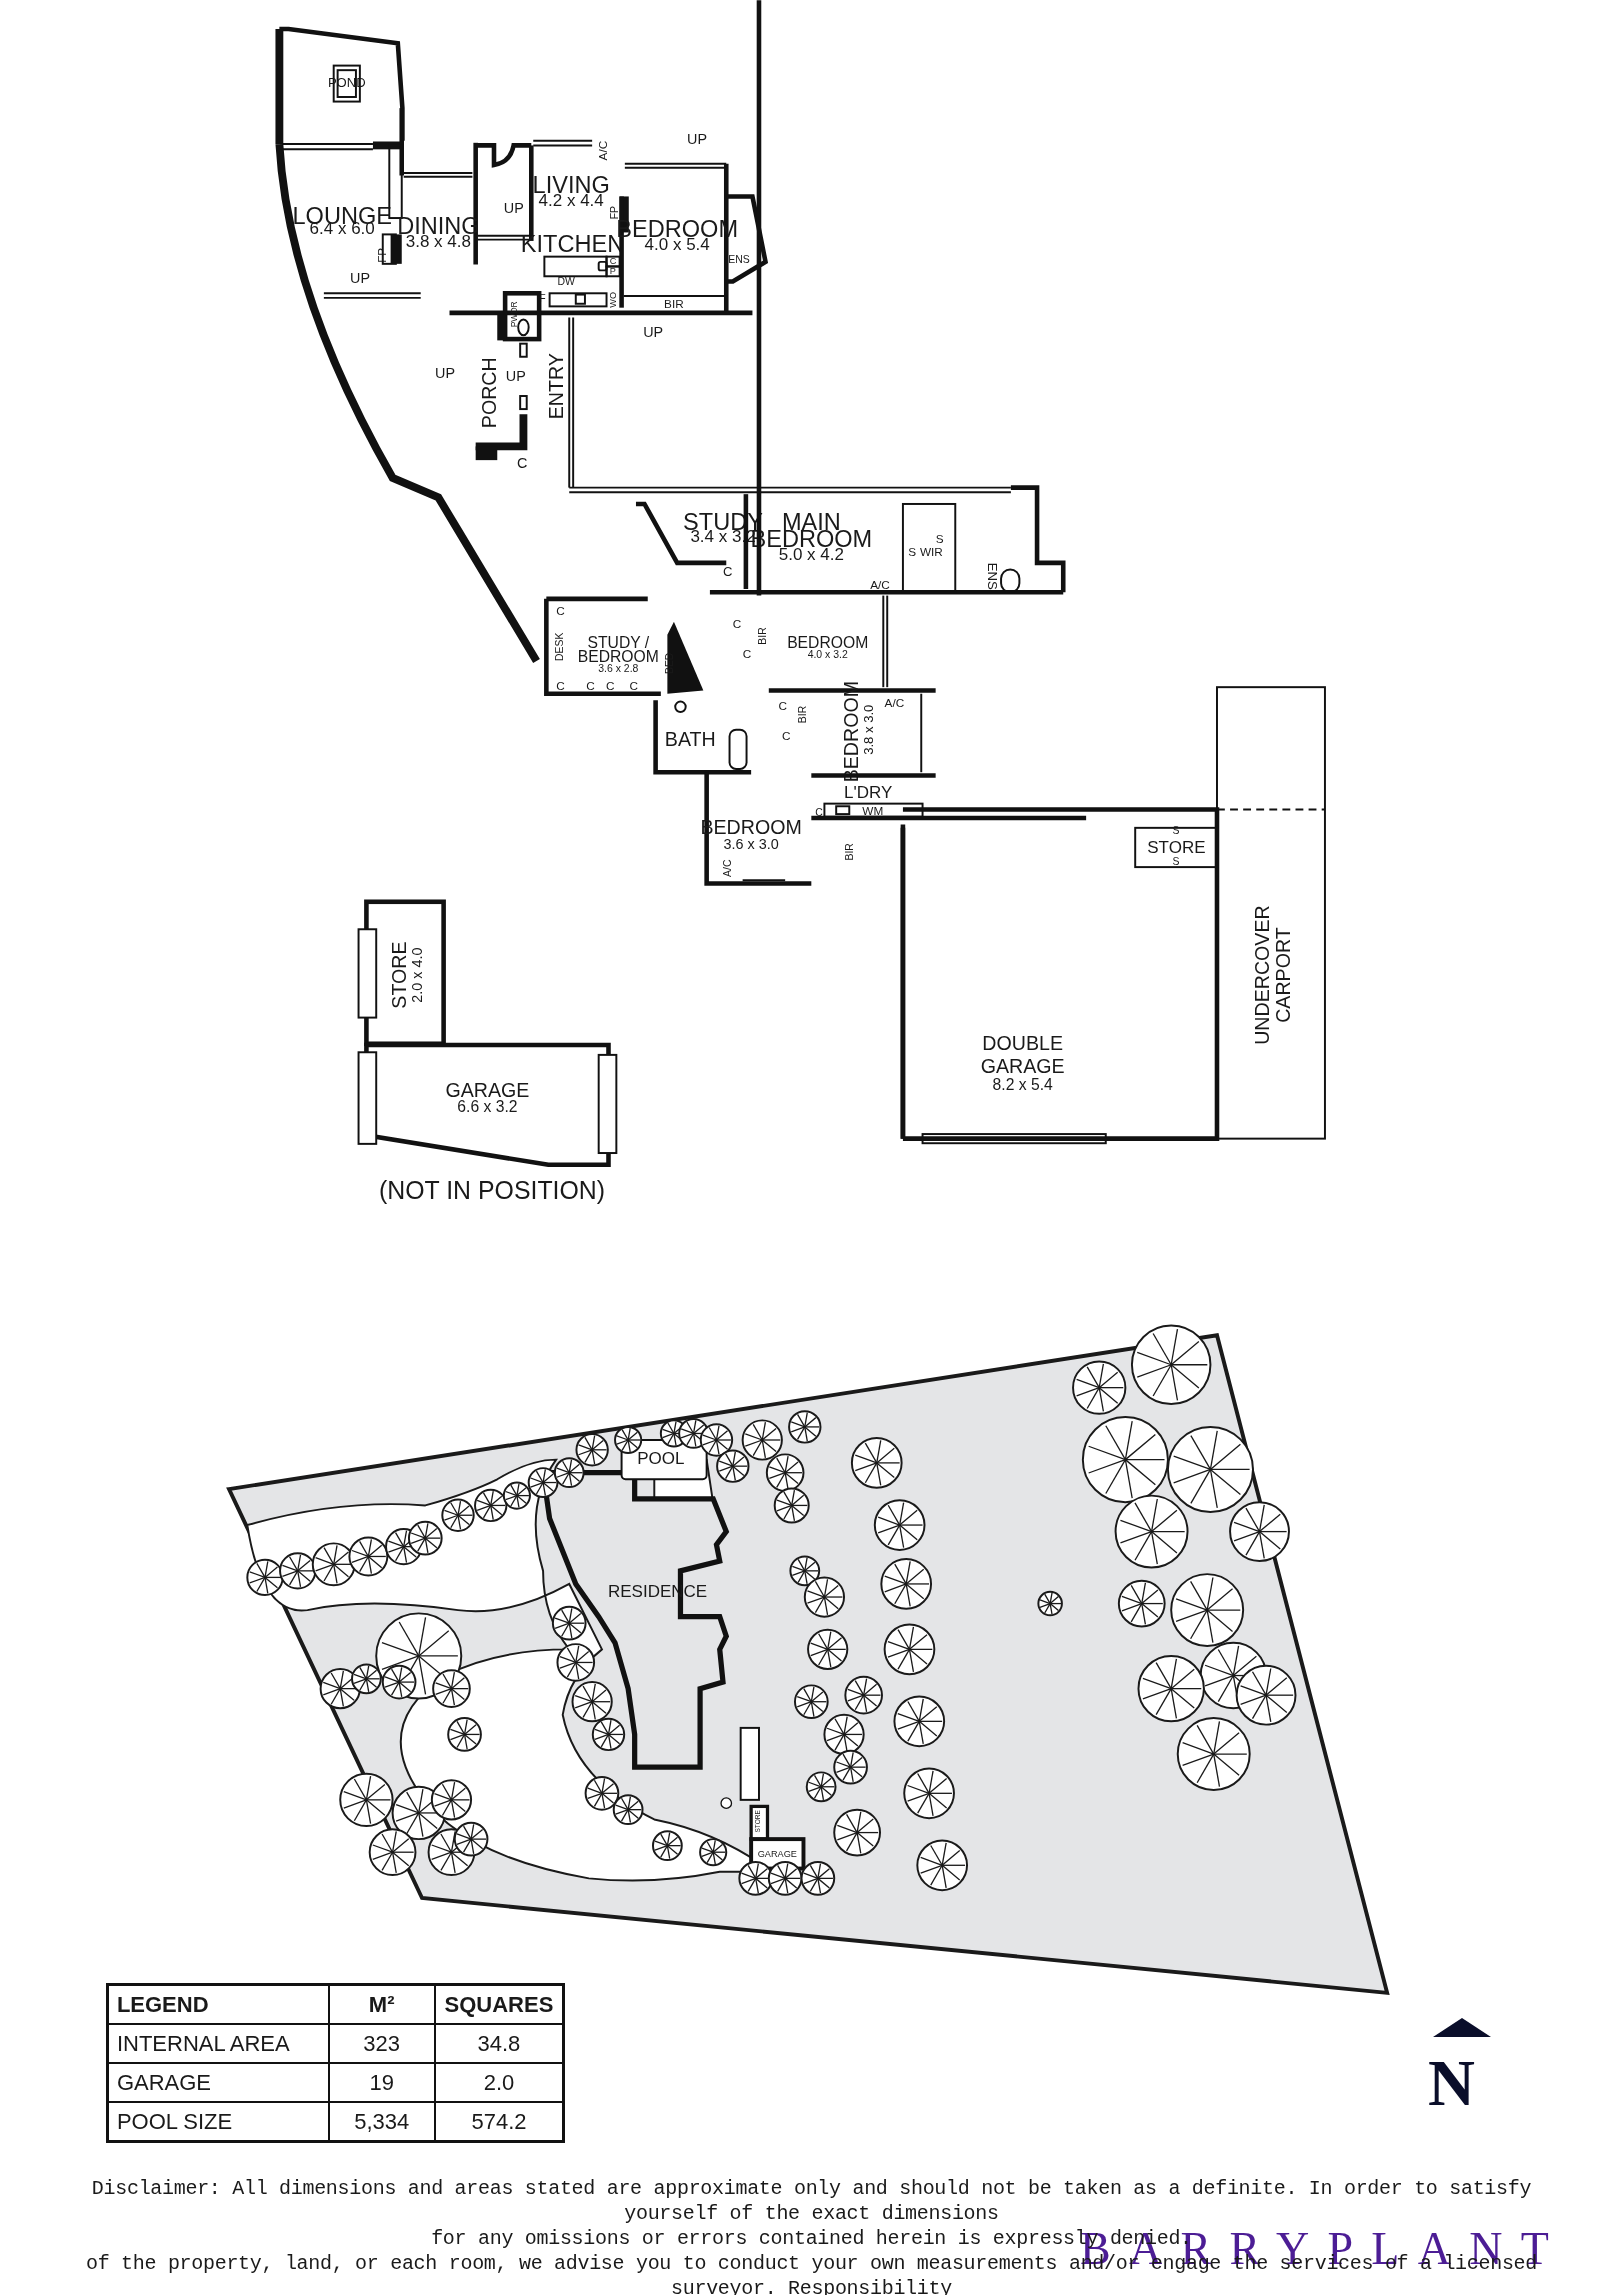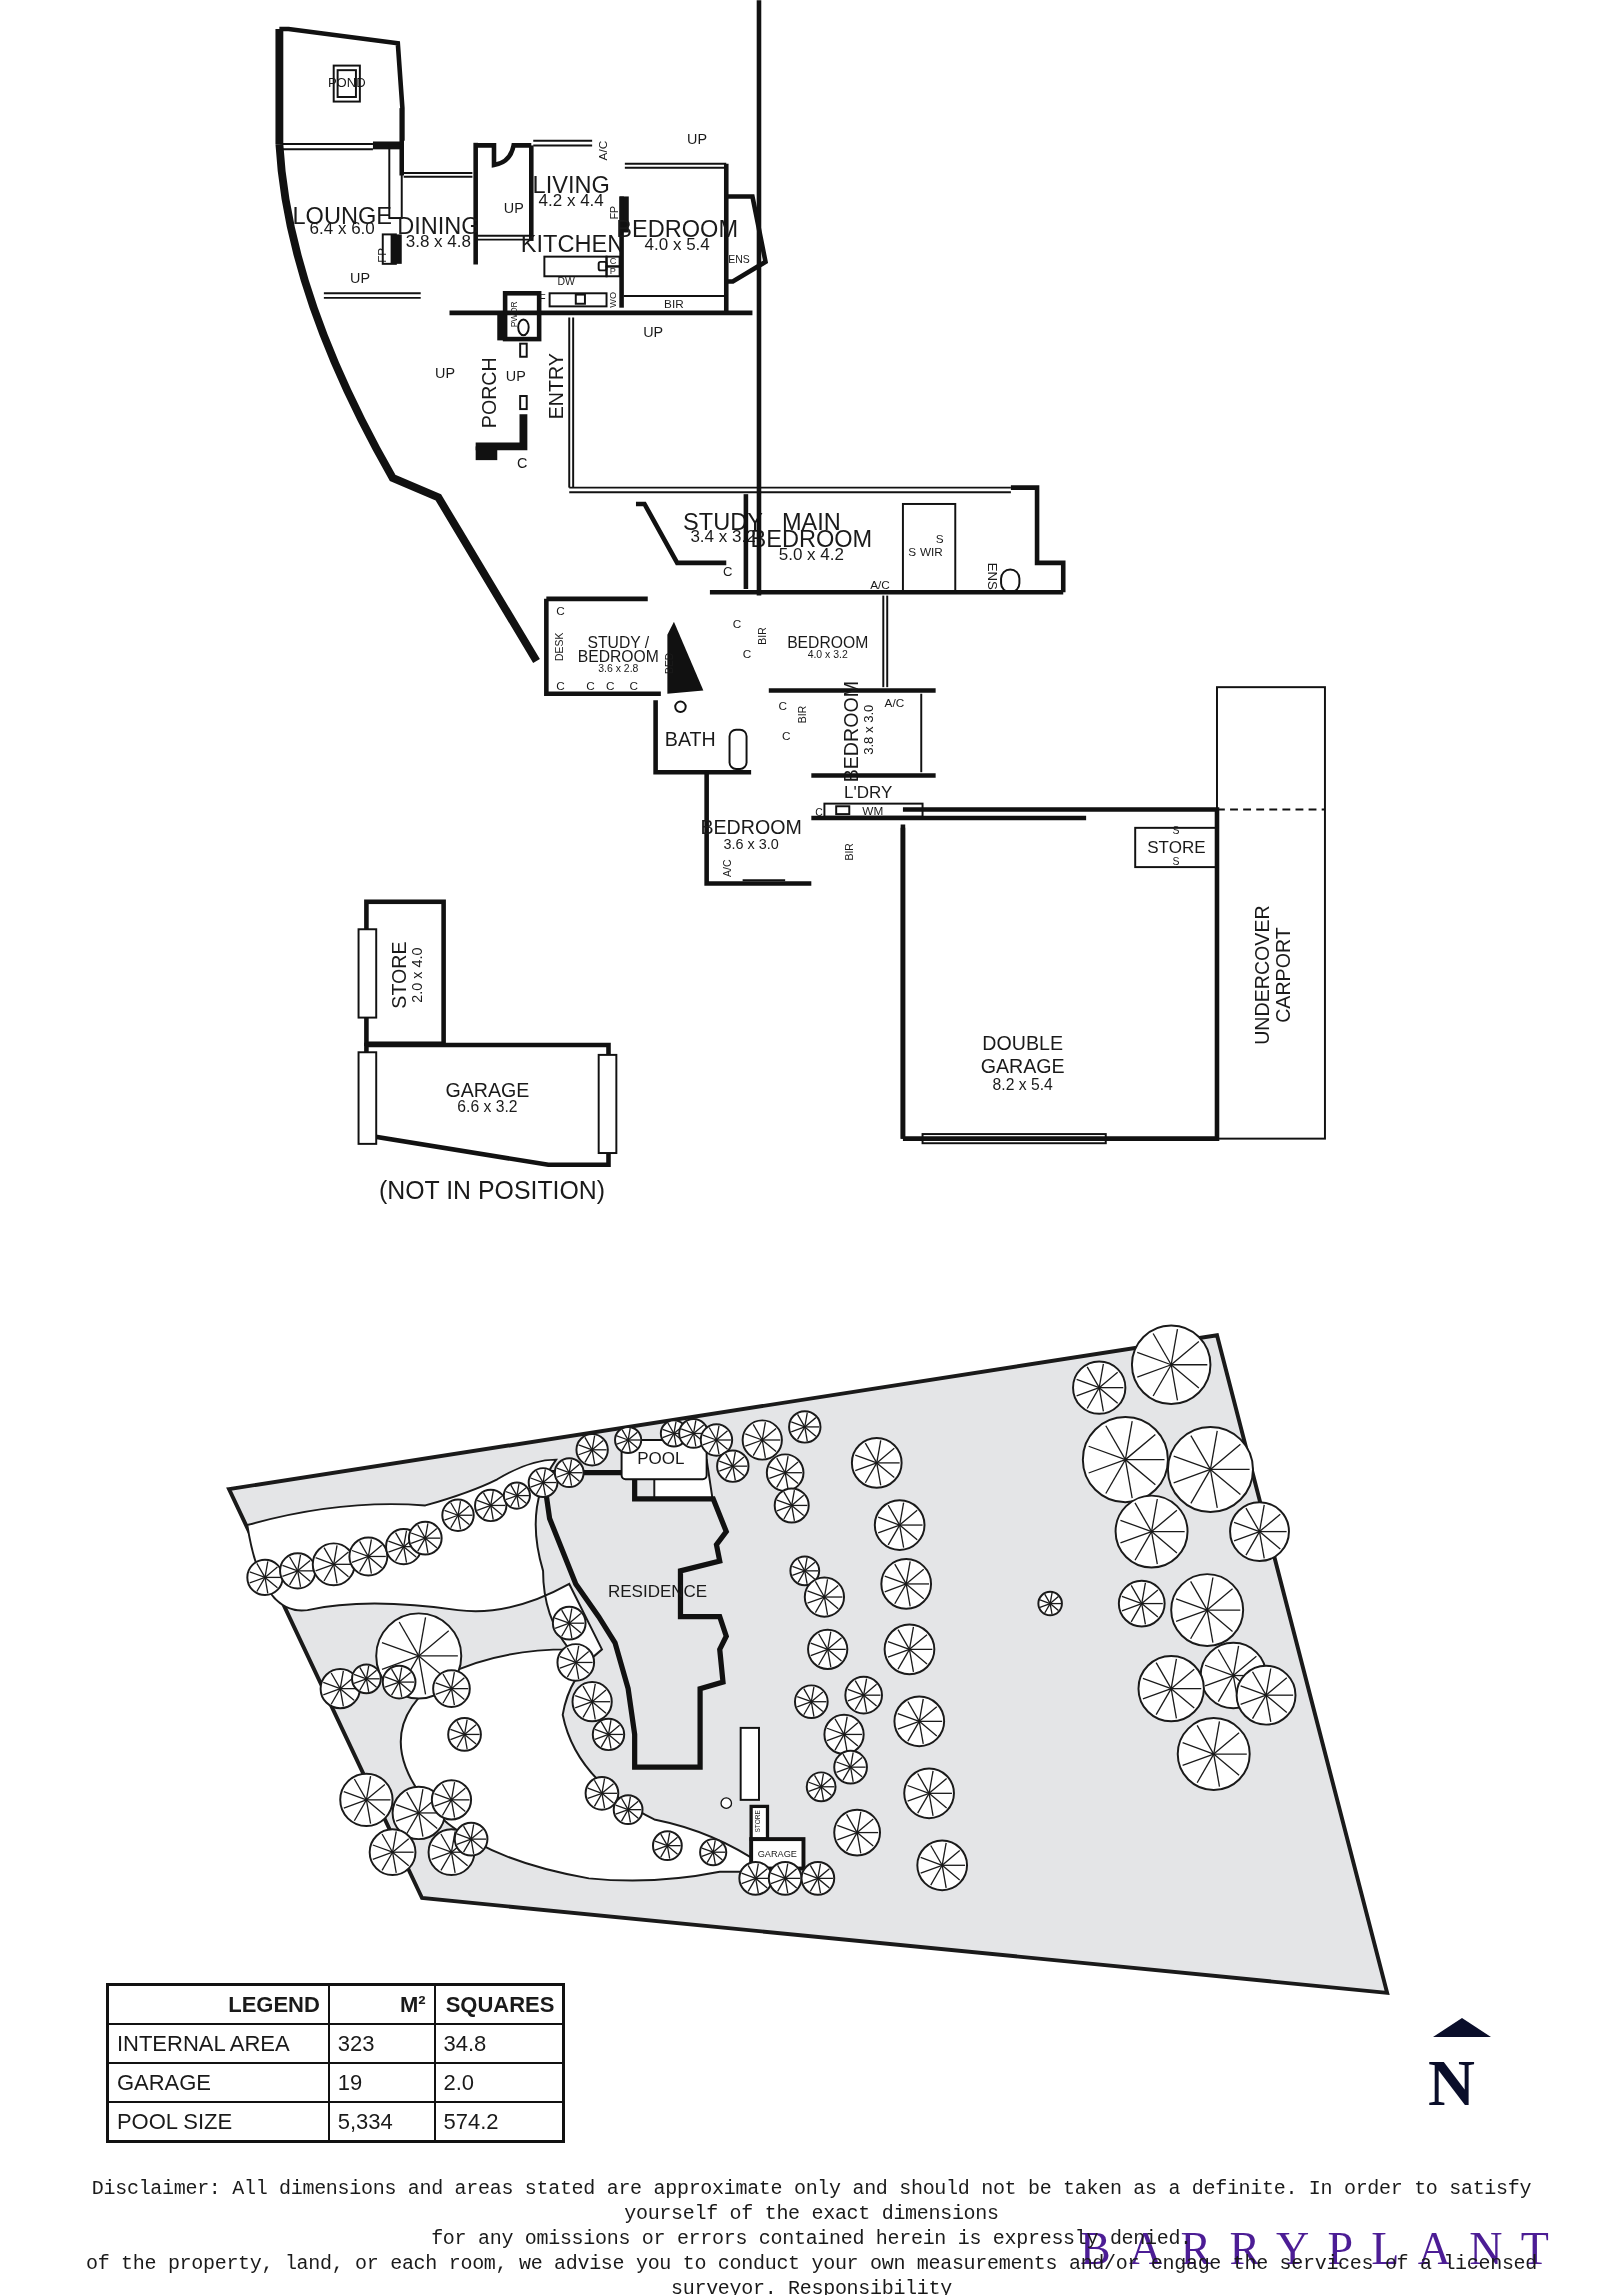--- a/index.html
+++ b/index.html
@@ -12,22 +12,22 @@
   .wall { stroke: #111; stroke-width: 12; fill: none; }
   .wall-m { stroke: #111; stroke-width: 7; fill: none; }
   .thin { stroke: #111; stroke-width: 3; fill: none; }
   .win { stroke: #111; stroke-width: 3; fill: #fff; }
   .site-fill { fill: #e4e5e7; stroke: #1a1a1a; stroke-width: 6; }
   .path-fill { fill: #ffffff; stroke: #1a1a1a; stroke-width: 3; }
   .tree { fill: #ffffff; stroke: #1a1a1a; stroke-width: 3; }
   .tree-line { stroke: #1a1a1a; stroke-width: 2; }
   #legend-table { position: absolute; left: 106px; top: 1983px; border-collapse: collapse; border: 3.9px solid #111; }
   #legend-table td, #legend-table th { border: 2px solid #111; height: 37px; font-size: 22px; padding: 0 7.9px; }
-  #legend-table th { font-weight: bold; text-align: right; }
-  #legend-table th.c, #legend-table td.c { }
+  #legend-table th { font-weight: bold; text-align: left; }
+  #legend-table th.c, #legend-table td.c { text-align: center; }
   #legend-table .col1 { width: 203px; }
   #legend-table .col2 { width: 88px; }
   #legend-table .col3 { width: 111px; }
   #north { position: absolute; left: 1420px; top: 2015px; width: 72px; height: 98px; }
   #north .arrow { position: absolute; left: 13px; top: 3.3px; width: 0; height: 0; border-left: 29.4px solid transparent; border-right: 29.4px solid transparent; border-bottom: 19.6px solid #0a0e2a; }
   #north .letter { position: absolute; left: 7.9px; top: 36px; font-family: "Liberation Serif", serif; font-weight: bold; font-size: 65px; color: #0a0e2a; line-height: 1; }
   #disclaimer { position: absolute; left: 72px; top: 2176px; width: 1479px; font-size: 20px; line-height: 25px; text-align: center; color: #1a1a1a; letter-spacing: -0.3px; font-family: Liberation Mono, monospace; }
   #watermark { position: absolute; left: 1080px; top: 2222px; font-size: 46px; letter-spacing: 18.3px; color: #4c1d95; font-family: Liberation Serif, serif; }
 </style>
 </head>

